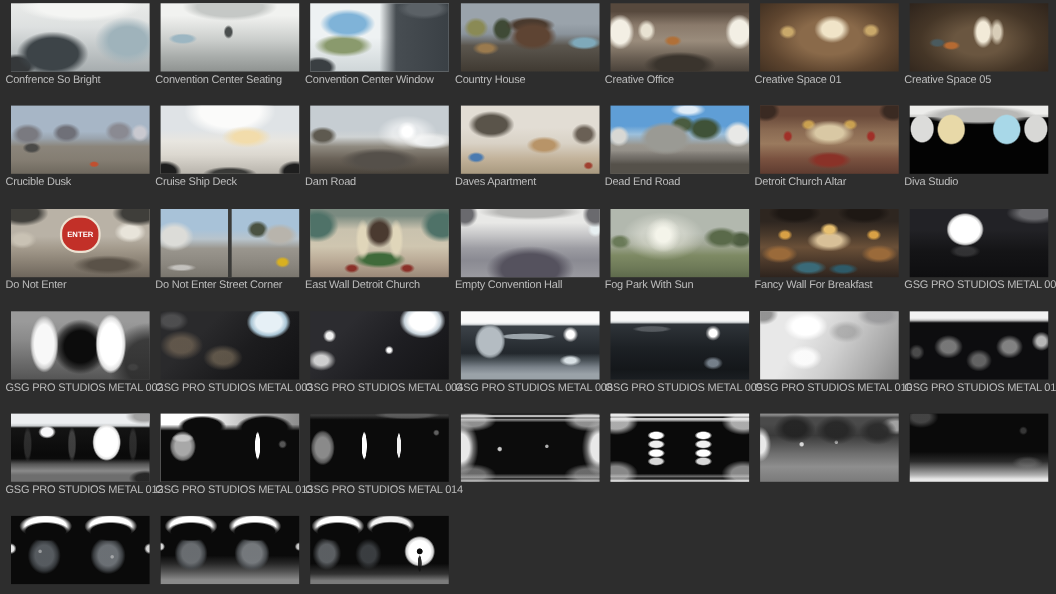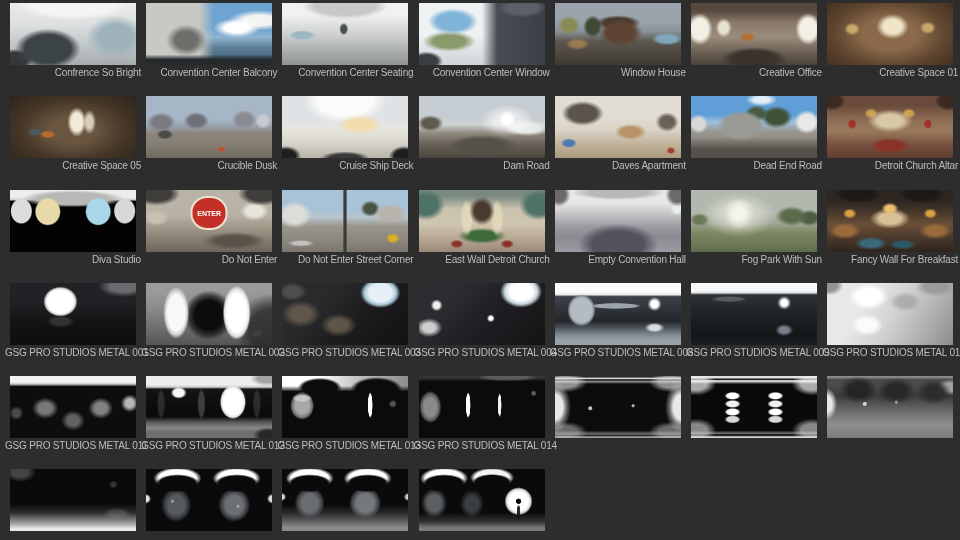--- a/index.html
+++ b/index.html
@@ -1,20 +1,20 @@
 <!DOCTYPE html>
 <html><head>
 <meta charset="utf-8">
 <style>
   html,body{margin:0;padding:0;background:#2d2d2d;}
   body{width:960px;height:540px;overflow:hidden;font-family:"Liberation Sans",sans-serif;}
   .grid{display:grid;grid-template-columns:repeat(7,136.2px);grid-auto-rows:93.3px;padding:3px 0 0 10px;}
   .cell{width:136px;}
   .thumb{width:126px;height:62px;position:relative;overflow:hidden;background:#111;}
-  .label{width:136px;margin:2px 0 0 -5px;text-align:right;font-size:10px;letter-spacing:-0.2px;
+  .label{width:136px;margin:2px 0 0 -5px;text-align:left;font-size:10px;letter-spacing:-0.2px;
          color:#bdbdbd;line-height:12px;white-space:nowrap;}
 
   
   .t-confrence-so-bright{background:
     radial-gradient(42px 26px at 30% 74%,#3d4448 0 55%,rgba(61,68,72,0) 78%),
     radial-gradient(38px 28px at 84% 55%,#9fb3bb 0 45%,rgba(159,179,187,0) 78%),
     radial-gradient(22px 14px at 4% 92%,#35383a 0 55%,transparent 80%),
     radial-gradient(70px 18px at 50% 4%,#f4f5f3 0 55%,transparent 80%),
     linear-gradient(180deg,#e9ebe9 0%,#dde0e0 35%,#c3c8c9 65%,#a6acae 100%);}
   .t-convention-center-balcony{background:
@@ -356,38 +356,34 @@
 </style>
 </head>
 <body>
 
 <div class="grid" id="grid">
   <div class="cell">
     <div class="thumb t-confrence-so-bright"></div>
     <div class="label">Confrence So Bright</div>
   </div>
 
-  <div class="cell">
-    <div class="thumb t-convention-center-balcony"></div>
-    <div class="label">Convention Center Balcony</div>
-  </div>
 
   <div class="cell">
     <div class="thumb t-convention-center-seating"></div>
     <div class="label">Convention Center Seating</div>
   </div>
 
   <div class="cell">
     <div class="thumb t-convention-center-window"></div>
     <div class="label">Convention Center Window</div>
   </div>
 
   <div class="cell">
     <div class="thumb t-country-house"></div>
-    <div class="label">Window House</div>
+    <div class="label">Country House</div>
   </div>
 
   <div class="cell">
     <div class="thumb t-creative-office"></div>
     <div class="label">Creative Office</div>
   </div>
 
   <div class="cell">
     <div class="thumb t-creative-space-01"></div>
     <div class="label">Creative Space 01</div>

